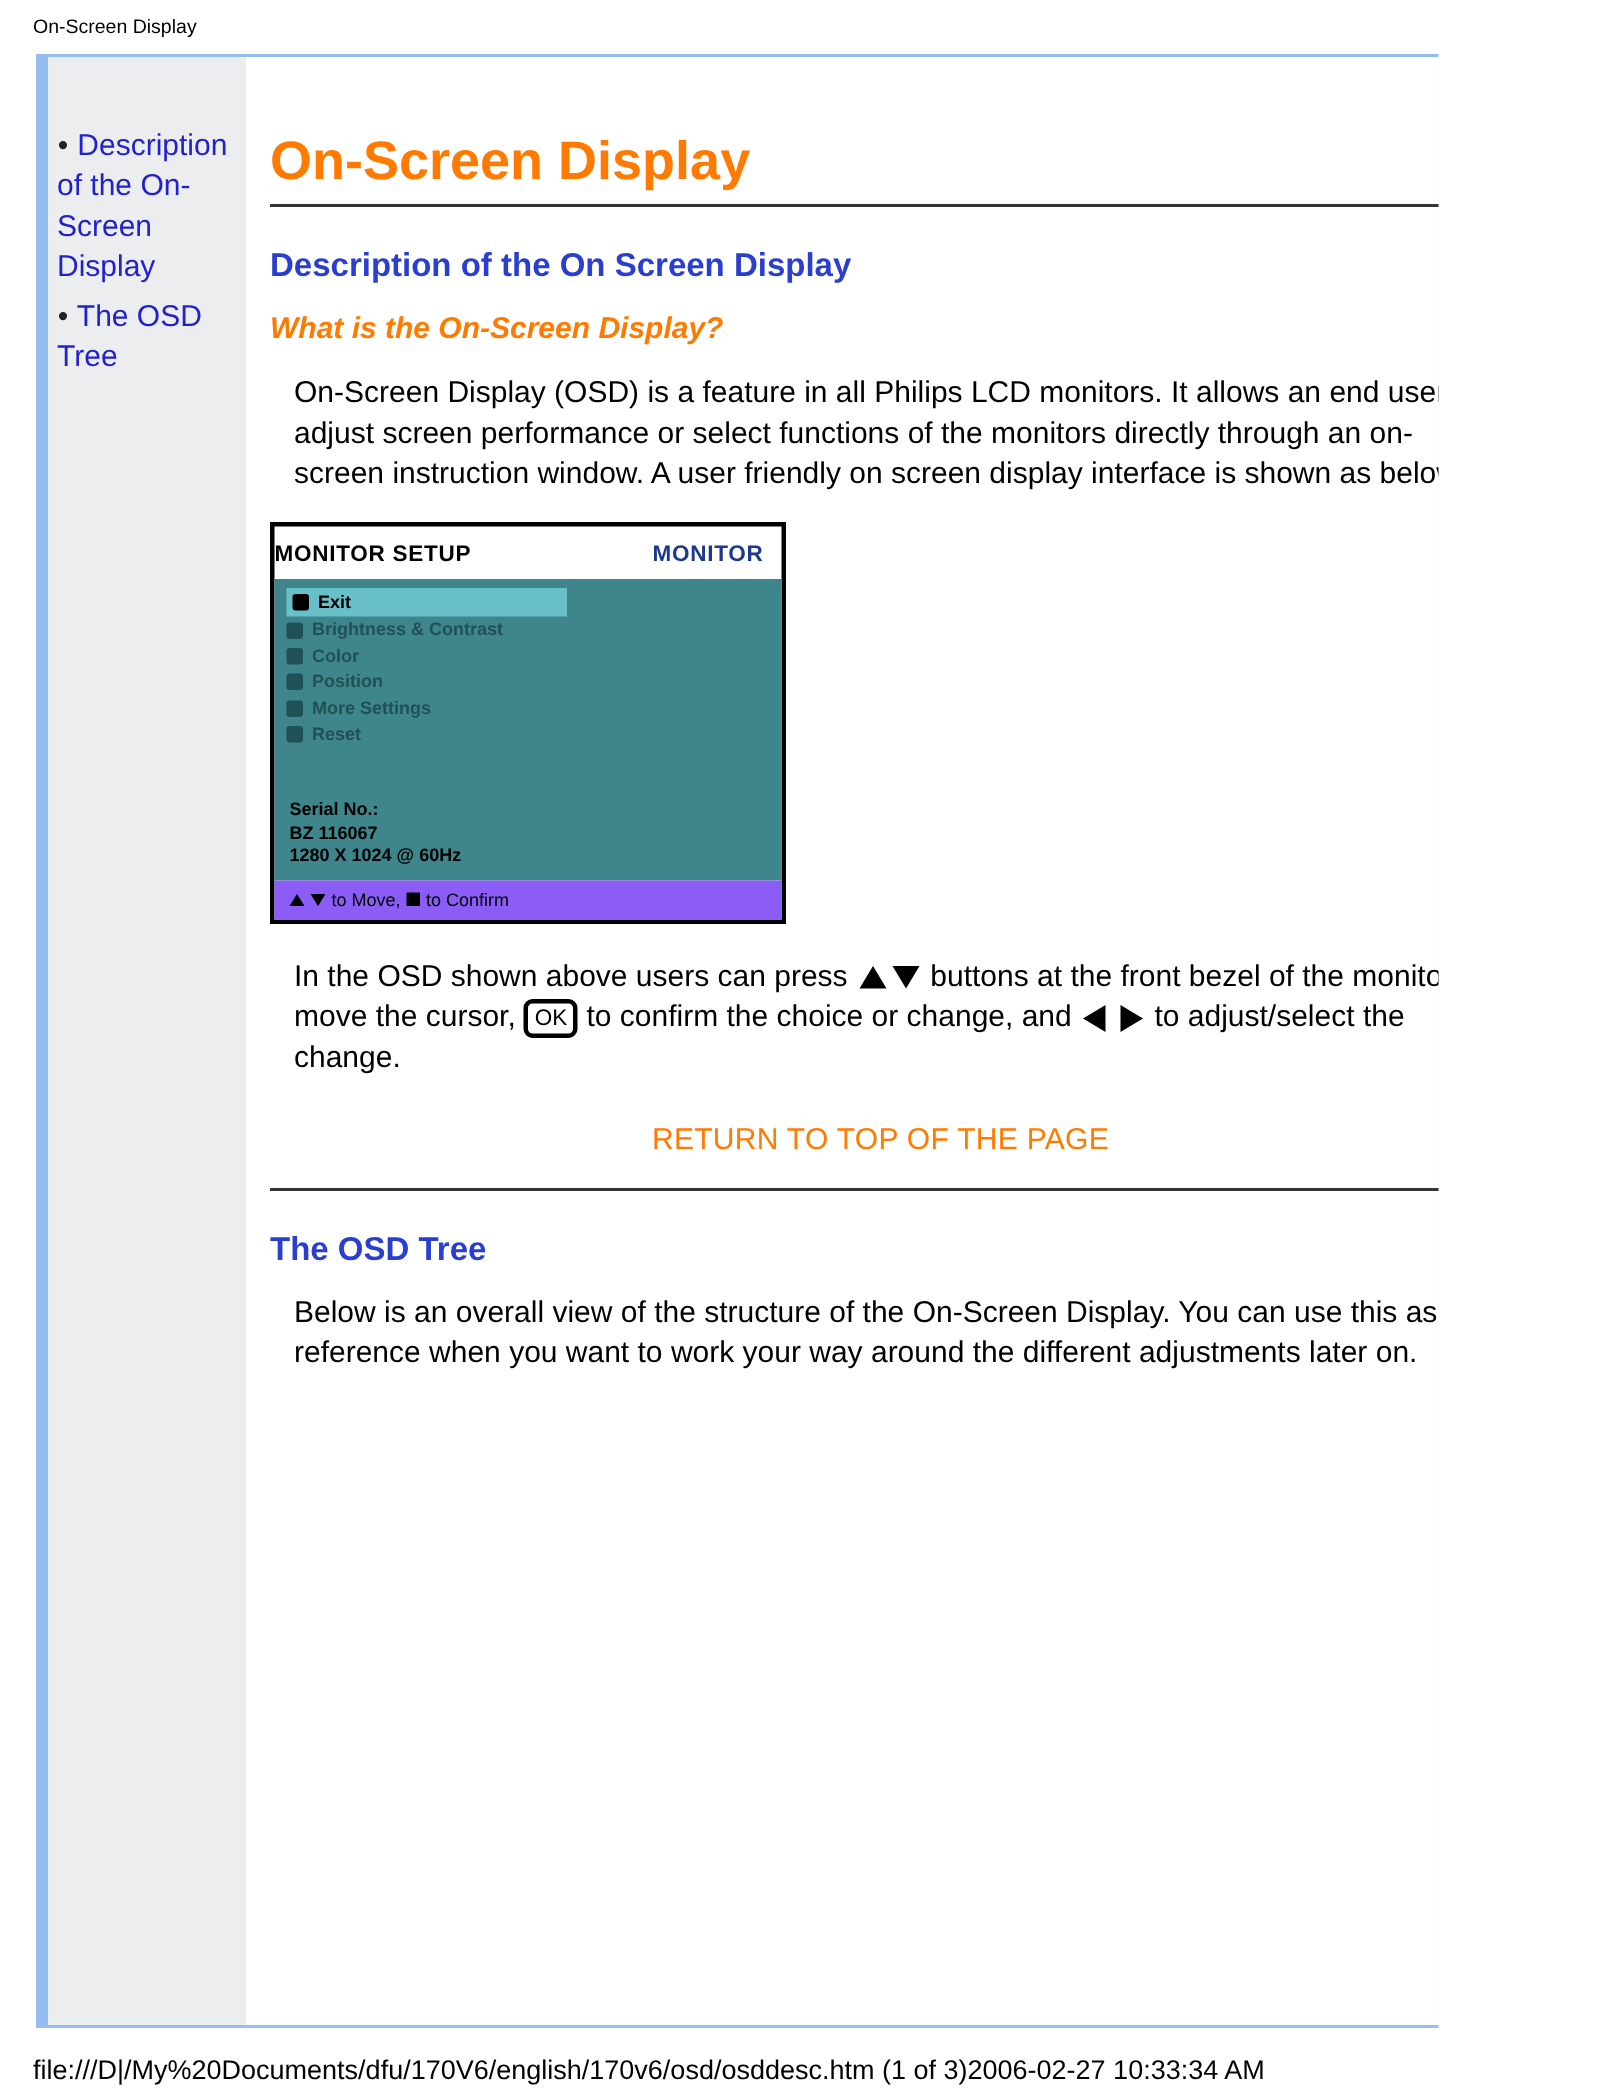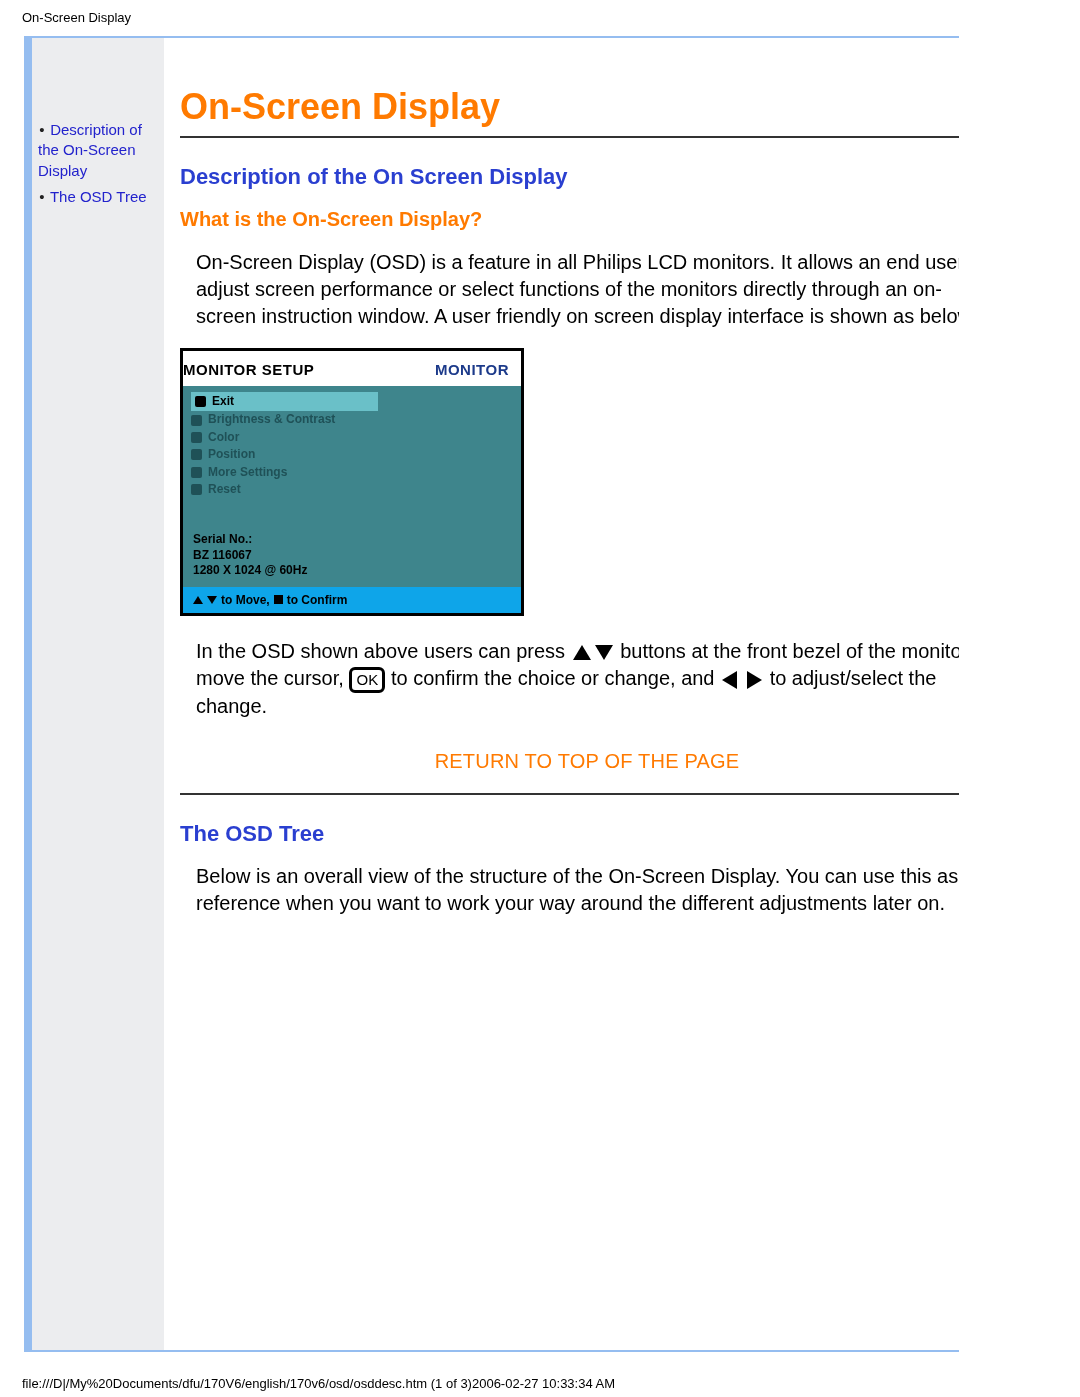--- a/index.html
+++ b/index.html
@@ -21,21 +21,21 @@
   .top-title {
     position: absolute;
     top: 10px;
     left: 22px;
     font-size: 13px;
   }
   .footer-path {
     position: absolute;
     bottom: 6px;
     left: 22px;
-    font-size: 13px;
+    font-size: 18px;
   }
   .page-frame {
     position: absolute;
     top: 36px;
     left: 24px;
     width: 1032px;
     height: 1316px;
     border: 2px solid #95bdf0;
     background: #ecedef;
     display: flex;
@@ -47,24 +47,24 @@
   .right-stripe {
     position: absolute;
     right: 0;
     top: 0;
     width: 20px;
     height: 100%;
     background: #95bdf0;
   }
   .sidenav {
     width: 132px;
-    padding-top: 82px;
+    padding-top: 46px;
     padding-left: 6px;
     padding-right: 4px;
-    font-size: 15px;
+    font-size: 20px;
     line-height: 1.35;
     color: #0b0b0b;
     background: #ecedef;
   }
   .sidenav .bullet {
     display: inline-block;
     width: 8px;
     text-align: center;
     color: #222;
     vertical-align: top;
@@ -93,20 +93,21 @@
   }
   .h2 {
     color: #2a3fd0;
     font-weight: bold;
     font-size: 22px;
     margin: 22px 0 16px 0;
   }
   .h3 {
     color: #ff7a00;
     font-weight: bold;
+    font-style: italic;
     font-size: 20px;
     margin: 18px 0 18px 0;
   }
   p.body {
     font-size: 20px;
     line-height: 1.35;
     margin: 10px 0 18px 16px;
   }
   .return-link {
     text-align: center;
@@ -186,24 +187,24 @@
   }
   .osd-serial {
     background: #3e858c;
     padding: 6px 24px 8px 10px;
     font-size: 12px;
     font-weight: bold;
     line-height: 1.3;
     color: #000;
   }
   .osd-footer {
-    background: #0ea5e9;
+    background: #8b5cf6;
     color: #000;
     font-size: 12px;
-    font-weight: bold;
+    font-weight: normal;
     padding: 6px 10px;
     display: flex;
     align-items: center;
     gap: 4px;
   }
   .tri-up, .tri-down {
     display: inline-block;
     width: 0; height: 0;
     border-left: 5px solid transparent;
     border-right: 5px solid transparent;

